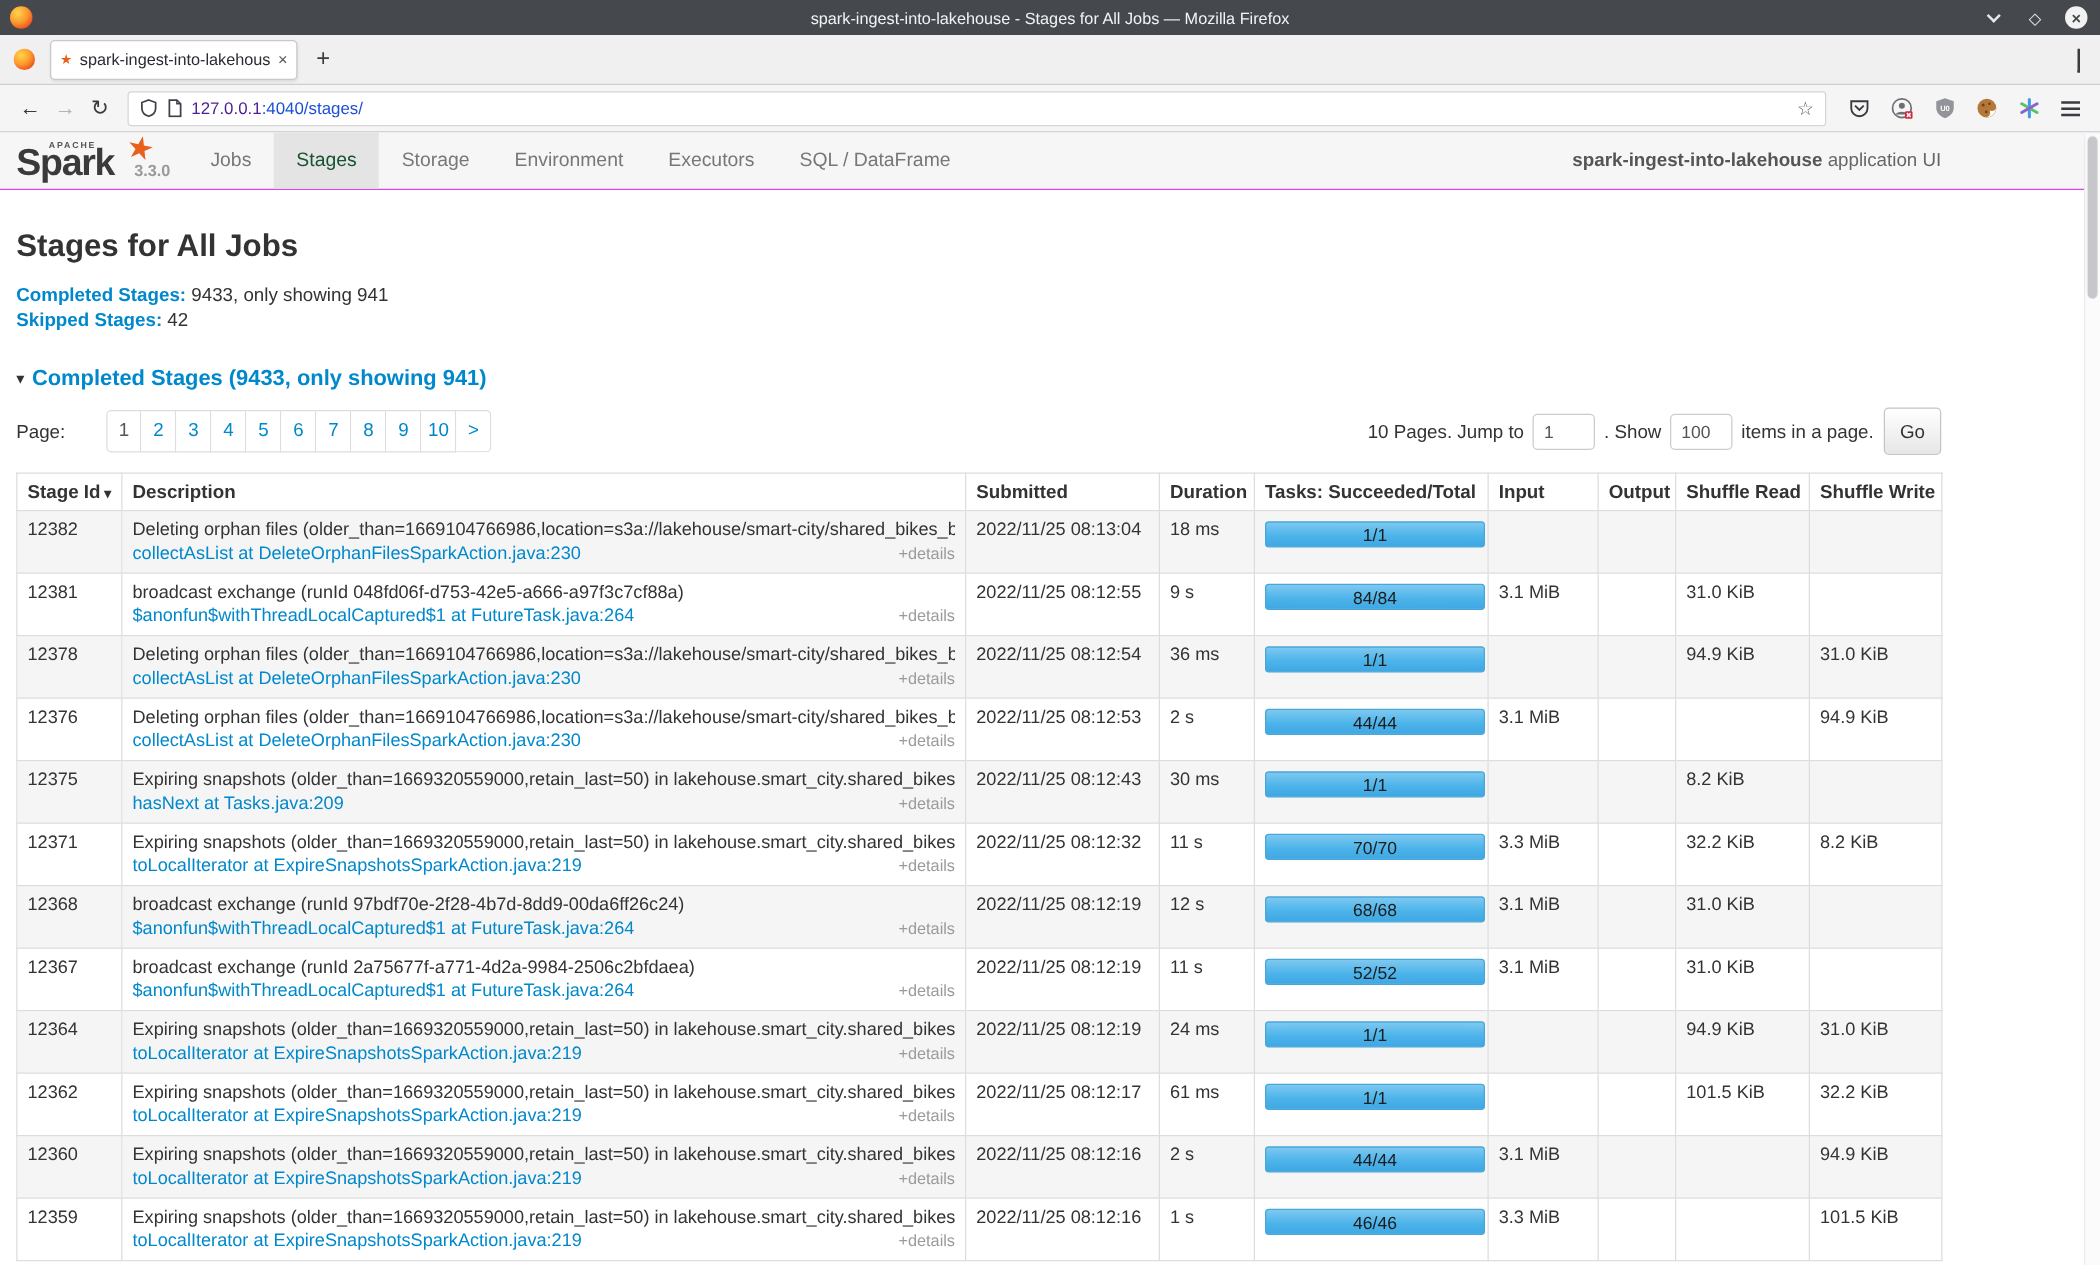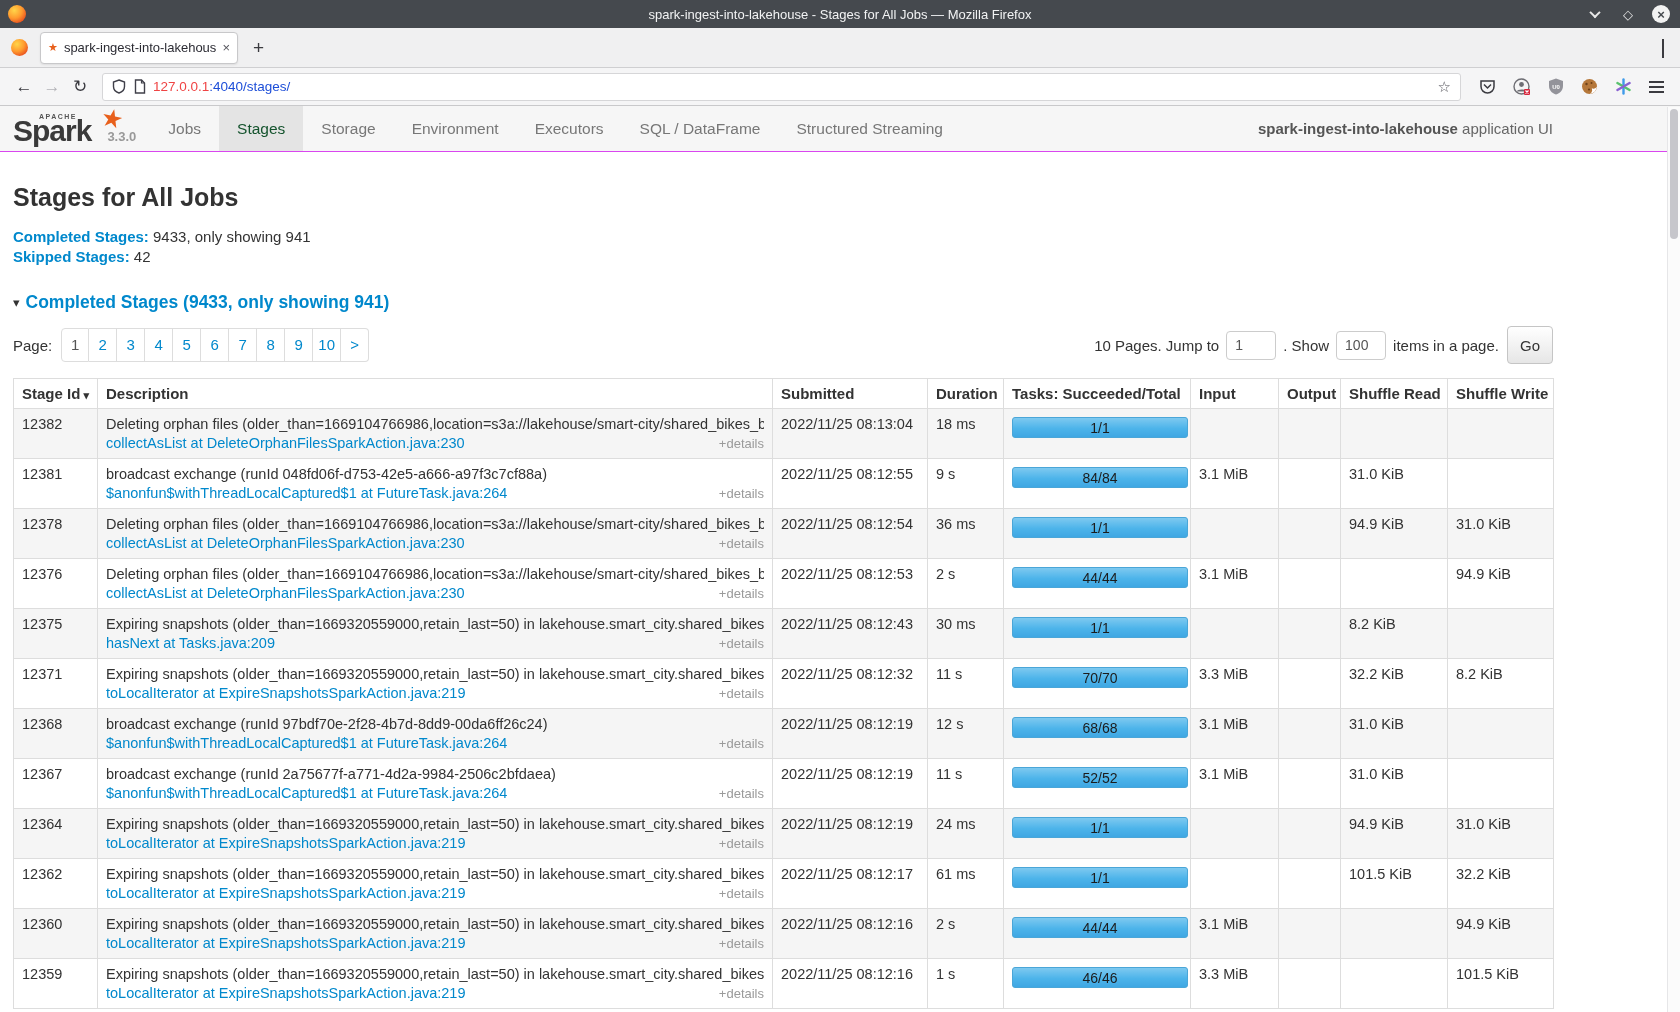--- a/index.html
+++ b/index.html
@@ -30,21 +30,21 @@
   .chev-down-dark { width:8px; height:8px; border-right:2px solid #3b3b40; border-bottom:2px solid #3b3b40; transform:rotate(45deg); }
 
   
   .toolbar { height:38px; background:#f5f5f6; border-bottom:1px solid #c9c9cb; display:flex; align-items:center; padding:0 10px; }
   .nav-arrow { font-size:17px; color:#3a3a40; width:28px; text-align:center; }
   .nav-arrow.disabled { color:#b2b2b7; }
   .urlbar { flex:1; height:28px; background:#fff; border:1px solid #d6d6d8; border-radius:3px;
             display:flex; align-items:center; padding:0 9px; margin:0 8px; }
   .urlbar svg { flex:0 0 auto; }
   .url-text { flex:1; font-size:13.5px; margin-left:7px; white-space:nowrap; overflow:hidden; }
-  .url-host { color:#ef4444; } .url-path { color:#1d4ed8; }
+  .url-host { color:#4c1d95; } .url-path { color:#1d4ed8; }
   .bookmark-star { color:#55555c; font-size:15px; }
   .tb-icons { display:flex; align-items:center; gap:17px; margin:0 6px 0 10px; }
   .hamburger { display:flex; flex-direction:column; gap:3px; }
   .hamburger i { width:15px; height:2px; background:#3a3a40; }
 
   
   .sparknav { height:46px; background:#f6f6f6; border-bottom:1px solid #d946ef; display:flex; align-items:stretch; }
   .spark-logo { display:flex; align-items:flex-end; margin-left:13px; position:relative; padding-right:6px; }
   .logo-apache { position:absolute; top:7px; left:26px; font-size:7px; font-weight:bold; letter-spacing:1.5px; color:#555; }
   .logo-spark { font-size:30px; font-weight:bold; color:#3a3a3a; line-height:40px; letter-spacing:-1px; }
@@ -59,21 +59,21 @@
   
   .page-wrap { width:1540px; margin-left:13px; }
   h1.page-title { font-size:25px; font-weight:bold; color:#333; margin-top:31px; margin-bottom:15px; }
   .summary-list { list-style:none; }
   .summary-list li { font-size:15px; line-height:20px; color:#333; }
   .sum-label { color:#0088cc; font-weight:bold; text-decoration:none; cursor:pointer; }
   .section-head { margin-top:25px; display:flex; align-items:center; cursor:pointer; }
   .section-arrow { color:#333; font-size:13px; margin-right:6px; }
   .section-title { color:#0088cc; font-size:17.5px; font-weight:bold; }
 
-  .pager-row { margin-top:13px; display:flex; align-items:center; }
+  .pager-row { margin-top:13px; display:flex; align-items:center;gap:24px; }
   .pager-label { font-size:15px; color:#333; margin-right:9px; }
   .pages { display:flex; }
   .page-btn { min-width:28px; padding:0 1px; height:34px; line-height:32px; text-align:center; background:#fff;
               border:1px solid #ddd; border-left:none; font-size:15px; color:#0088cc; cursor:pointer; }
   .page-btn:first-child { border-left:1px solid #ddd; border-radius:4px 0 0 4px; }
   .page-btn:last-child { border-radius:0 4px 4px 0; }
   .page-btn.current { color:#555; cursor:default; }
   .pager-right { margin-left:auto; display:flex; align-items:center; font-size:15px; color:#333; }
   .pager-right input { width:50px; height:29px; border:1px solid #ccc; border-radius:4px; padding:0 8px;
                        font-size:14px; color:#555; margin:0 7px; font-family:"Liberation Sans",sans-serif; }
@@ -188,21 +188,20 @@
     <span class="logo-star">★</span>
   </div>
   <span class="logo-version" style="align-self:flex-end">3.3.0</span>
   <div class="nav-items">
       <div class="nav-item">Jobs</div>
       <div class="nav-item active">Stages</div>
       <div class="nav-item">Storage</div>
       <div class="nav-item">Environment</div>
       <div class="nav-item">Executors</div>
       <div class="nav-item">SQL / DataFrame</div>
-      <div class="nav-item">Structured Streaming</div>
     </div>
   <div class="app-title"><b>spark-ingest-into-lakehouse</b><span> application UI</span></div>
 </div>
 
 <div class="page-wrap">
   <h1 class="page-title">Stages for All Jobs</h1>
 
   <ul class="summary-list">
       <li><a class="sum-label">Completed Stages:</a><span class="sum-value"> 9433, only showing 941</span></li>
       <li><a class="sum-label">Skipped Stages:</a><span class="sum-value"> 42</span></li>

